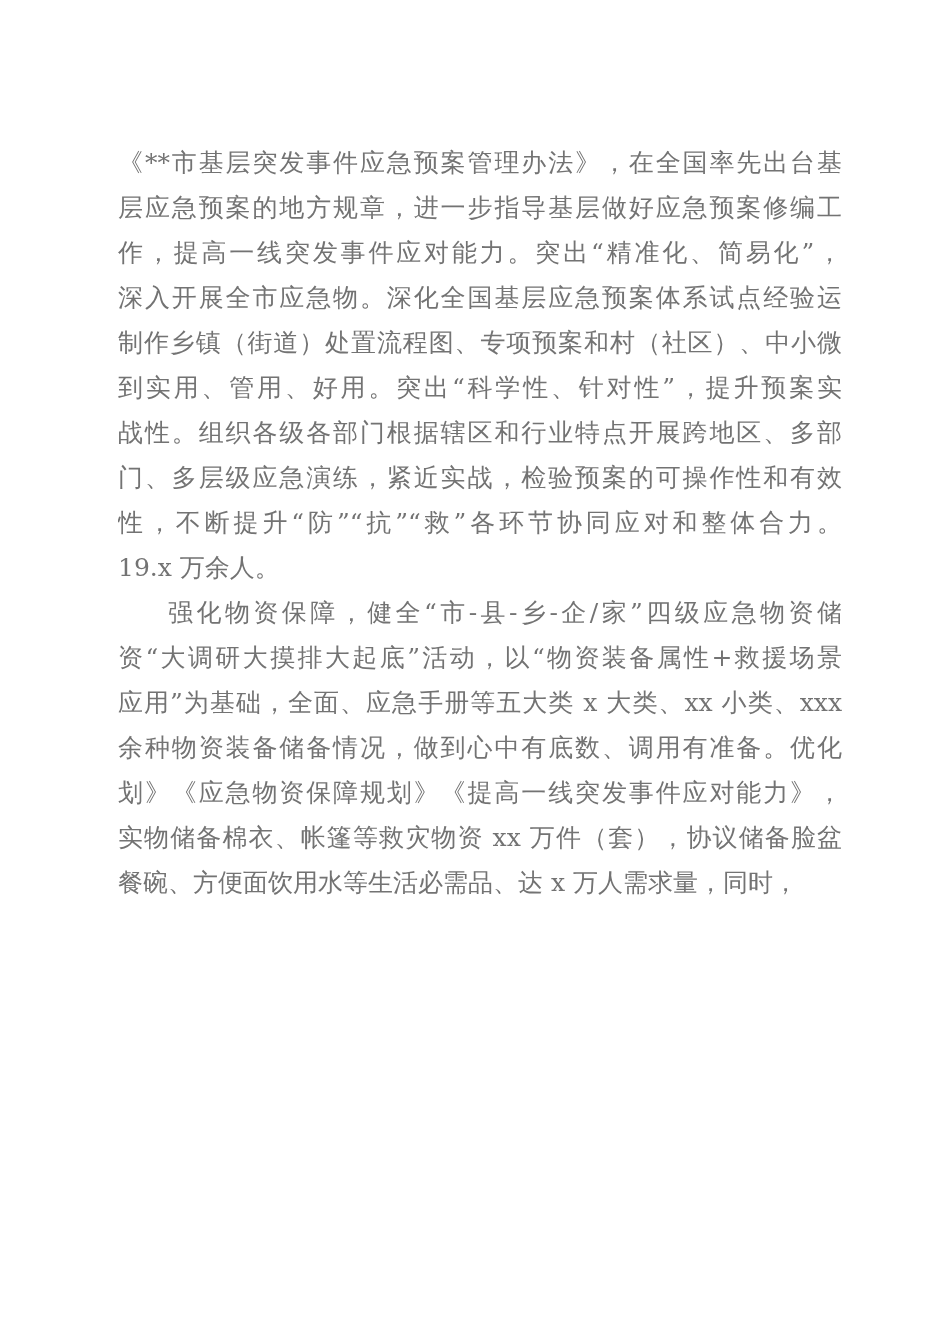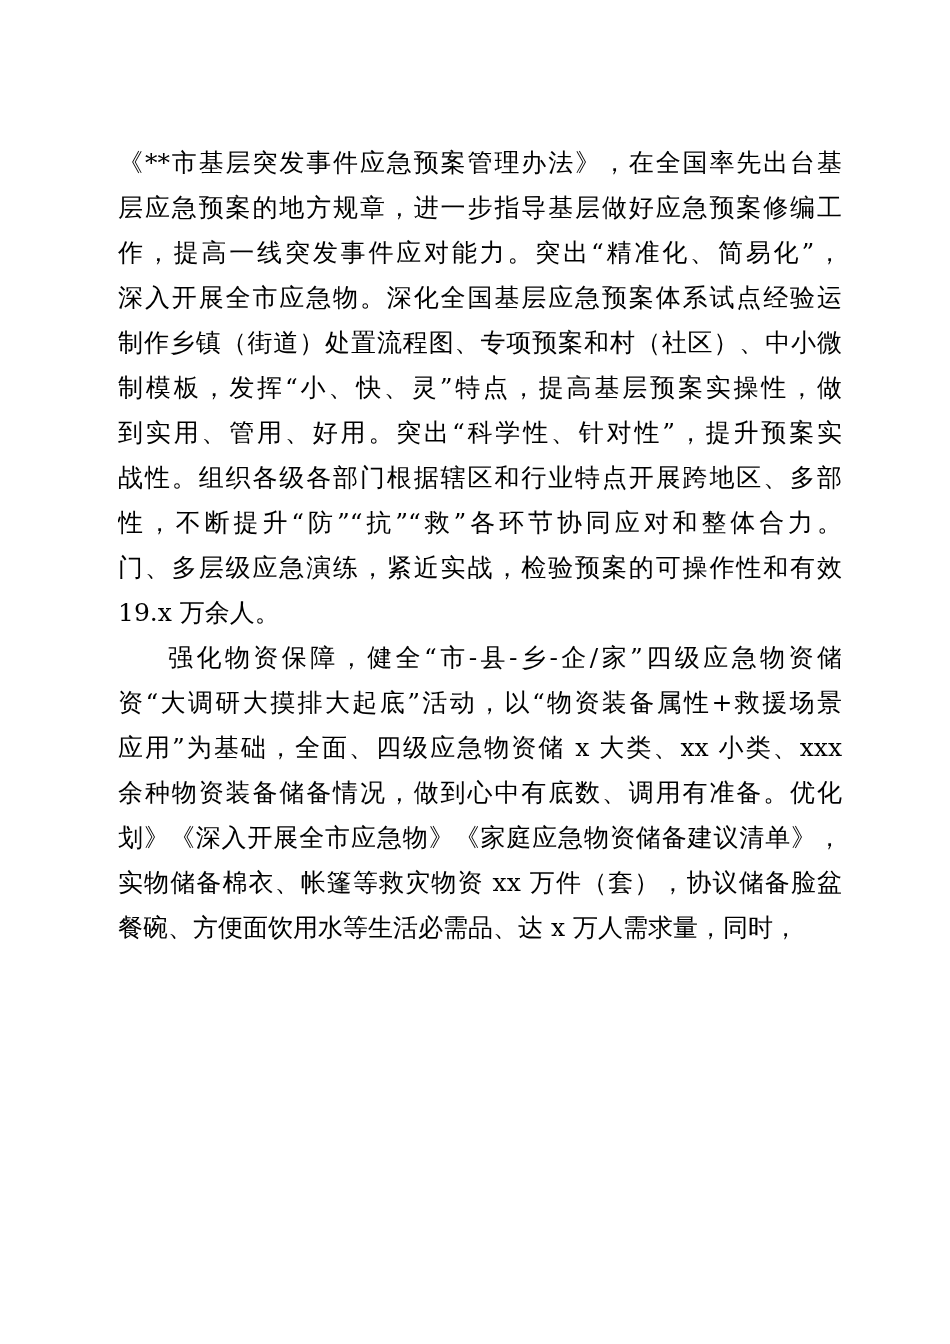--- a/index.html
+++ b/index.html
@@ -19,21 +19,21 @@
     overflow: hidden;
     font-family: "DejaVu Serif", "Liberation Serif", serif;
   }
   .doc-body {
     position: absolute;
     left: 118px;
     top: 140px;
     width: 724px;
   }
   .line {
-    color: #000000;
+    color: #737373;
     font-size: 25px;
     line-height: 45px;
     height: 45px;
     overflow: hidden;
     text-align: justify;
     text-align-last: justify;
     white-space: normal;
   }
   .line.para-last {
     text-align: center;
@@ -46,27 +46,26 @@
 </head>
 <body>
 
 <div class="page">
   <div class="doc-body" id="document-body">
       <div class="line">《**市基层突发事件应急预案管理办法》，在全国率先出台基</div>
       <div class="line">层应急预案的地方规章，进一步指导基层做好应急预案修编工</div>
       <div class="line">作，提高一线突发事件应对能力。突出“精准化、简易化”，</div>
       <div class="line">深入开展全市应急物。深化全国基层应急预案体系试点经验运用，</div>
       <div class="line">制作乡镇（街道）处置流程图、专项预案和村（社区）、中小微</div>
-      <div class="line">制模板，发挥“小、快、灵”特点，提高基层预案实操性，做</div>
       <div class="line">到实用、管用、好用。突出“科学性、针对性”，提升预案实</div>
       <div class="line">战性。组织各级各部门根据辖区和行业特点开展跨地区、多部</div>
+      <div class="line">门、多层级应急演练，紧近实战，检验预案的可操作性和有效</div>
       <div class="line">性，不断提升“防”“抗”“救”各环节协同应对和整体合力。</div>
-      <div class="line">门、多层级应急演练，紧近实战，检验预案的可操作性和有效</div>
       <div class="line para-last">19.x 万余人。</div>
       <div class="line first-indent">强化物资保障，健全“市-县-乡-企/家”四级应急物资储</div>
       <div class="line">资“大调研大摸排大起底”活动，以“物资装备属性+救援场景</div>
-      <div class="line">应用”为基础，全面、四级应急物资储 x 大类、xx 小类、xxx</div>
+      <div class="line">应用”为基础，全面、应急手册等五大类 x 大类、xx 小类、xxx</div>
       <div class="line">余种物资装备储备情况，做到心中有底数、调用有准备。优化</div>
-      <div class="line">划》《深入开展全市应急物》《家庭应急物资储备建议清单》，</div>
+      <div class="line">划》《应急物资保障规划》《提高一线突发事件应对能力》，</div>
       <div class="line">实物储备棉衣、帐篷等救灾物资 xx 万件（套），协议储备脸盆</div>
       <div class="line para-last">餐碗、方便面饮用水等生活必需品、达 x 万人需求量，同时，</div>
     </div>
 </div>
 
 </body></html>

